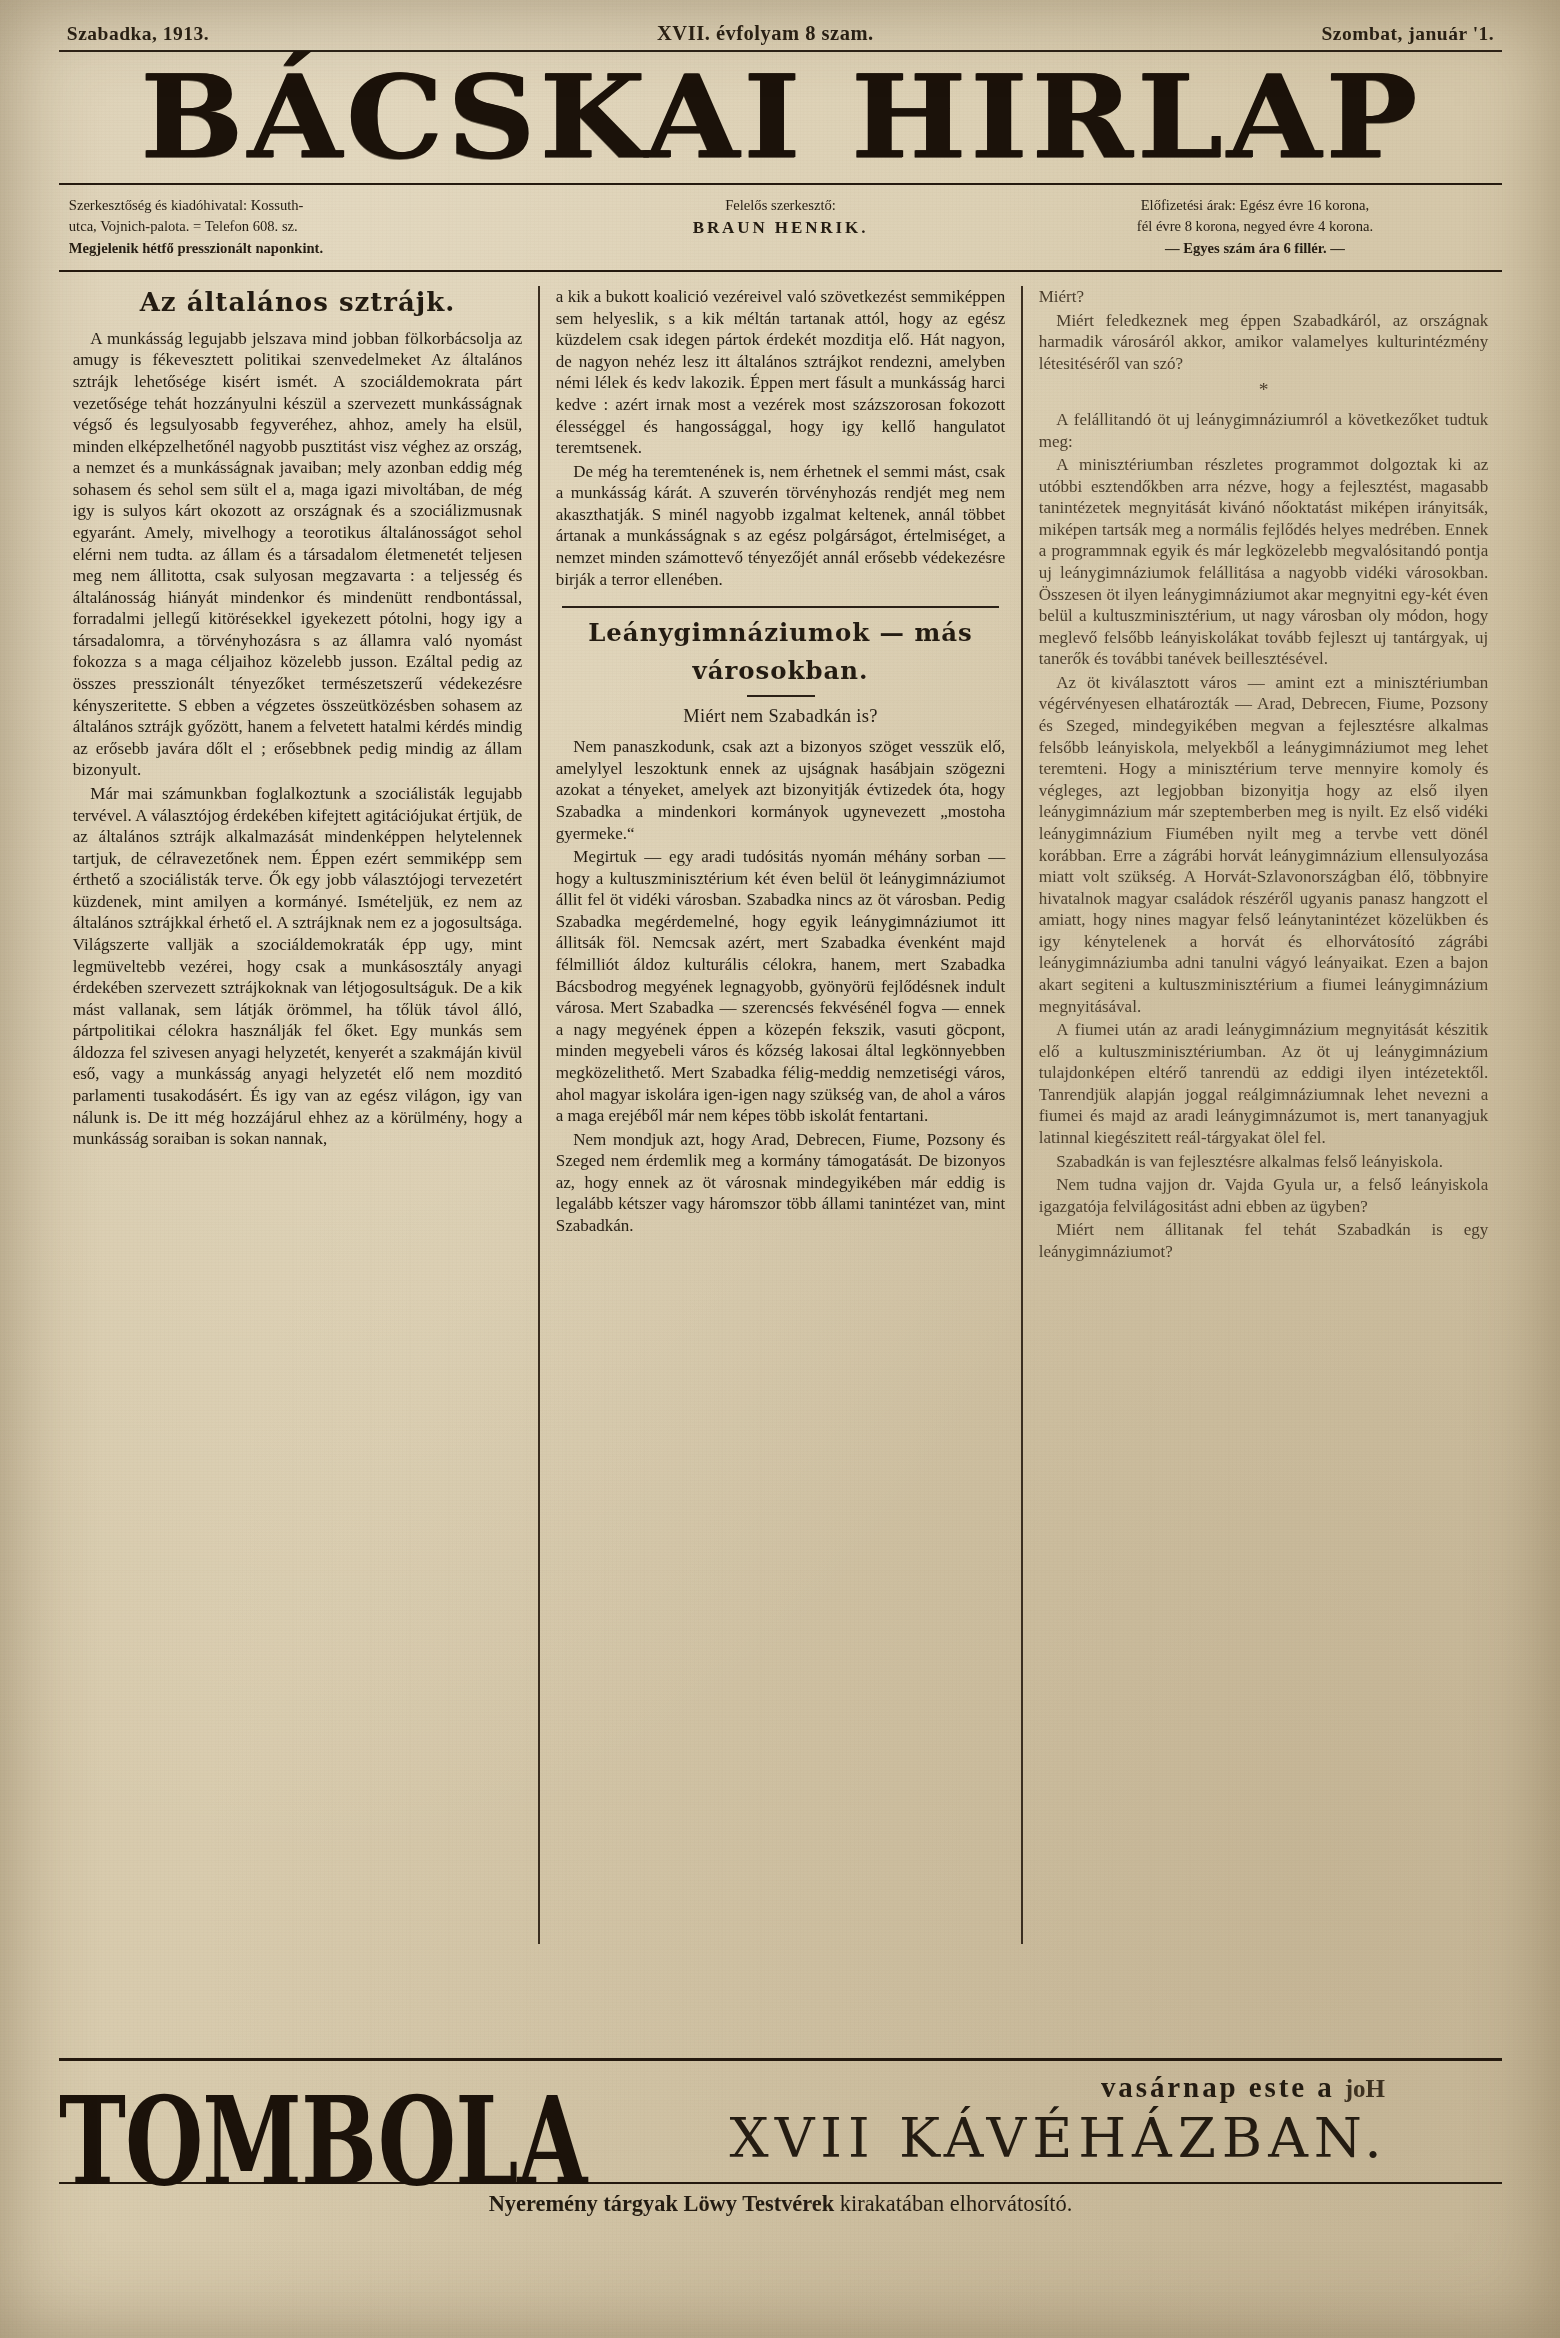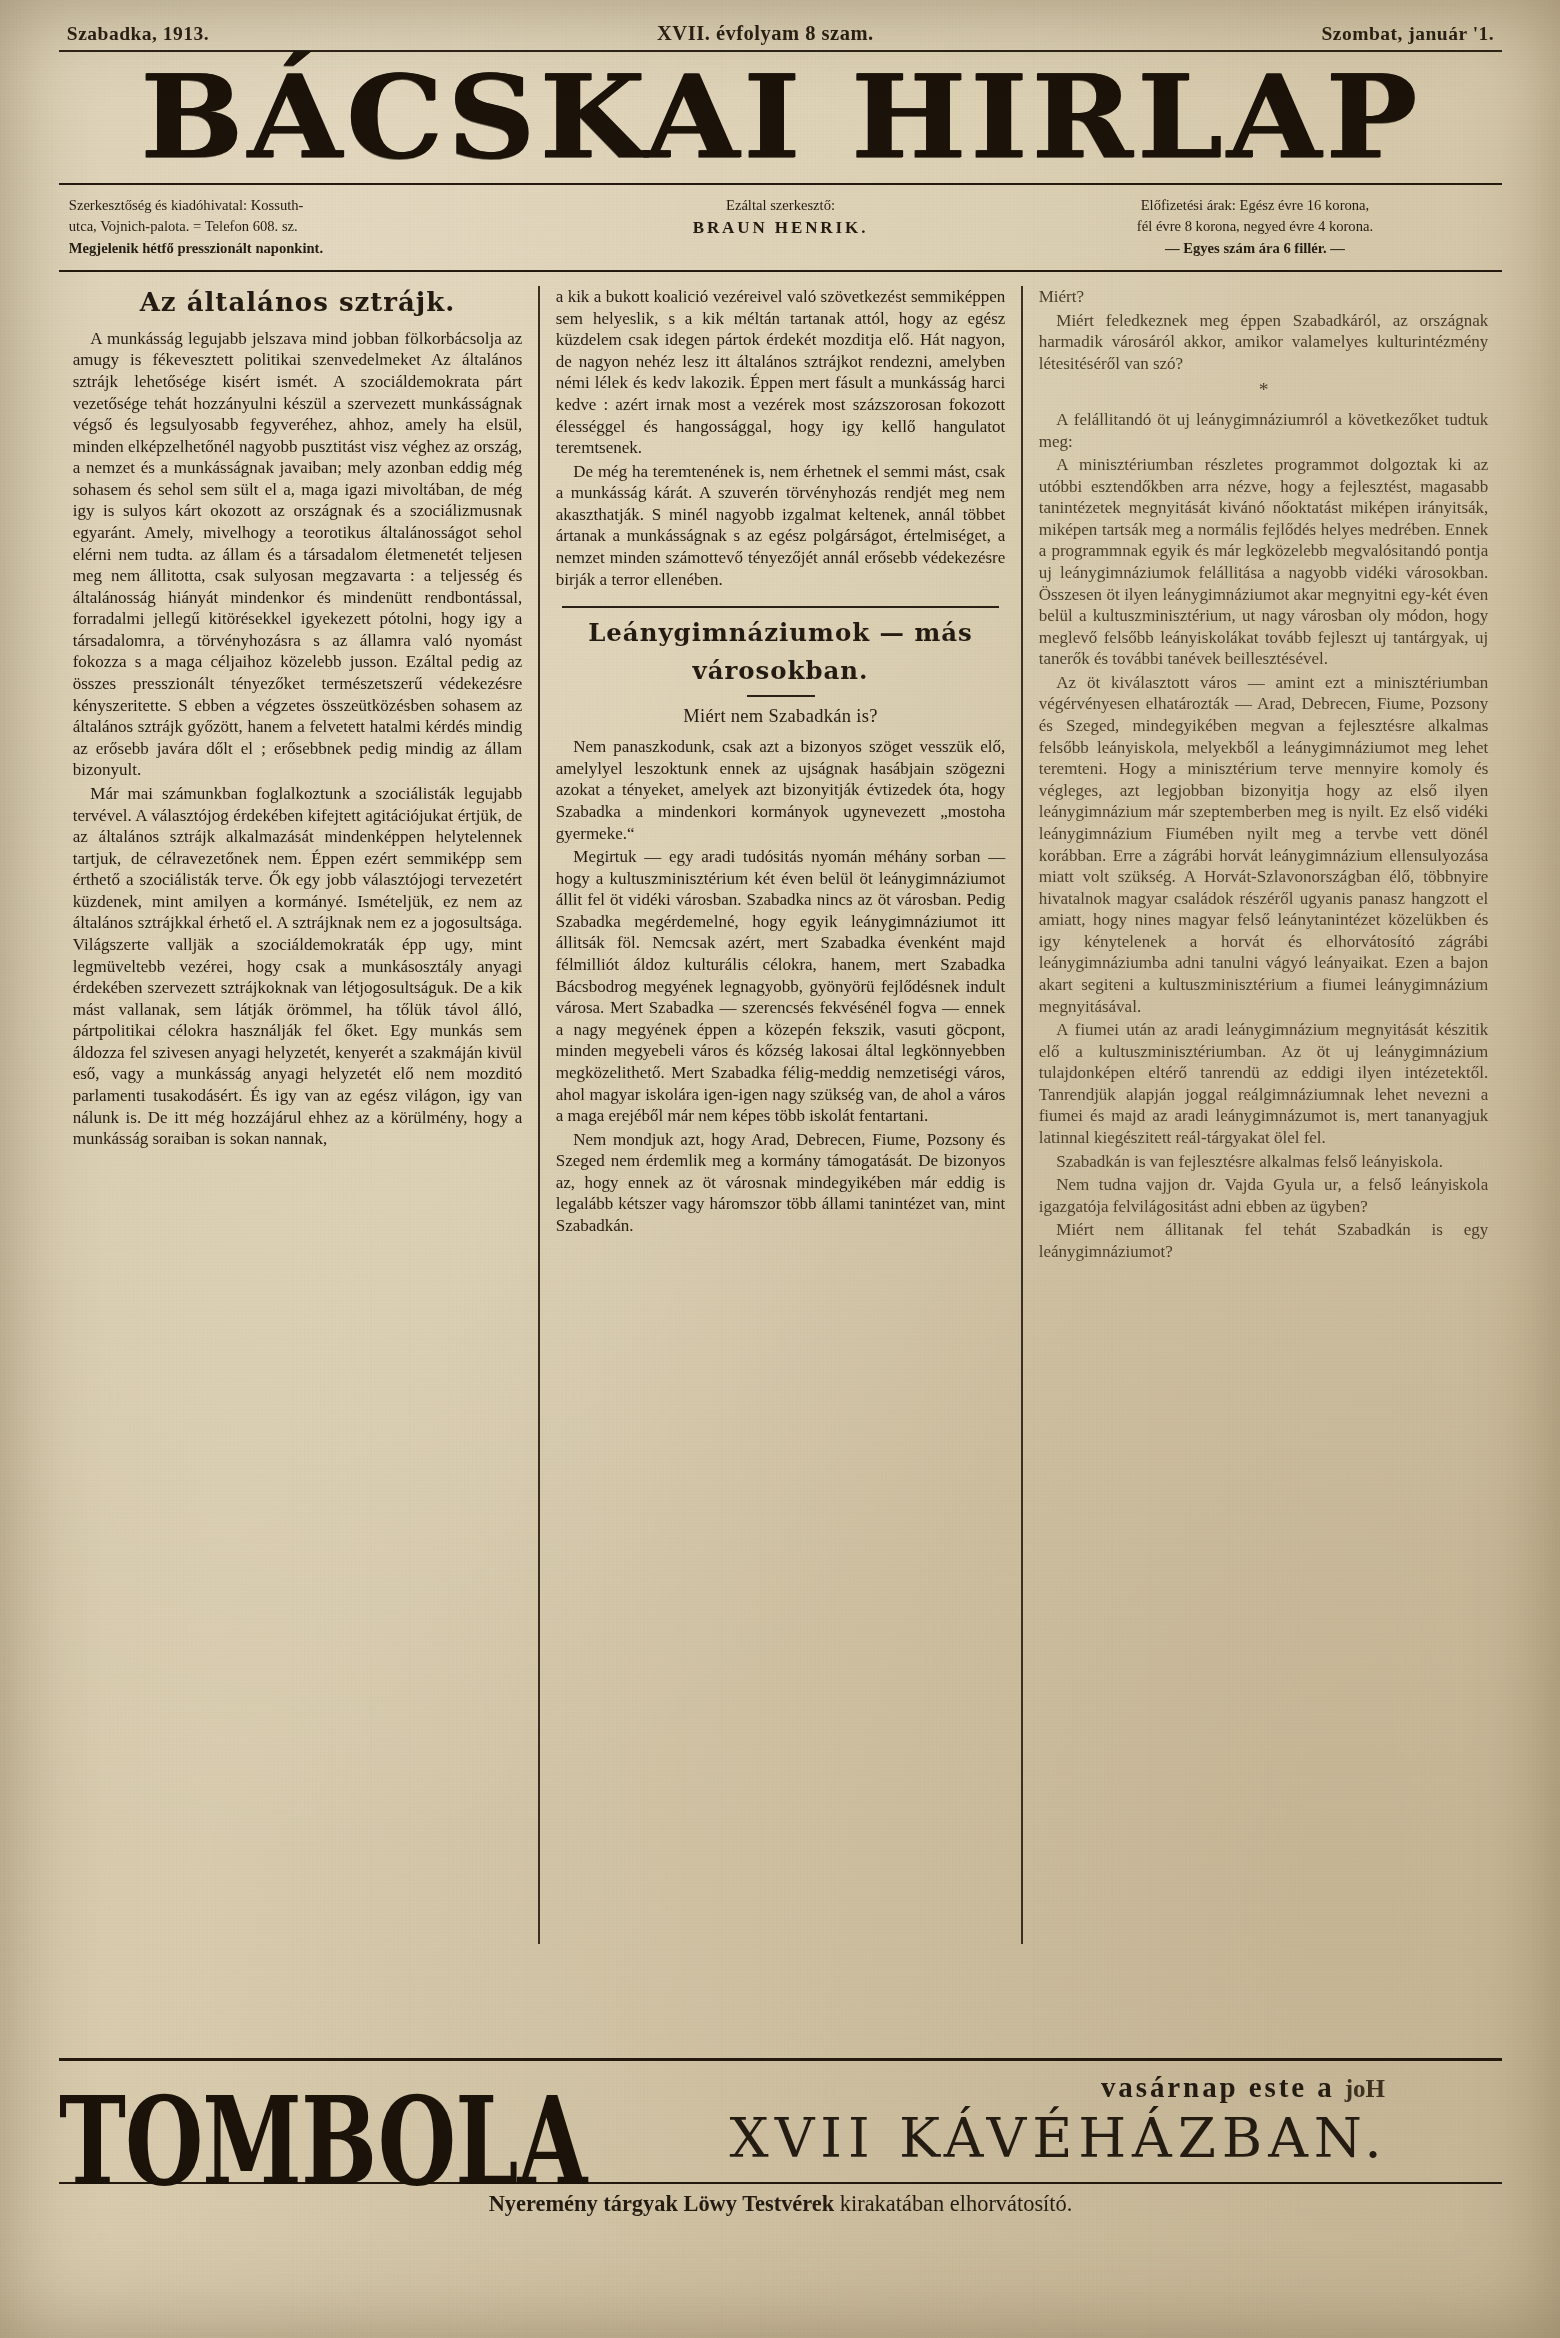--- a/index.html
+++ b/index.html
@@ -214,21 +214,21 @@
       <div class="masthead-title">BÁCSKAI HIRLAP</div>
     </div>
 
     <div class="imprint">
       <div class="col">
         <div>Szerkesztőség és kiadóhivatal: Kossuth-</div>
         <div>utca, Vojnich-palota. = Telefon 608. sz.</div>
         <div class="small-caps">Megjelenik hétfő presszionált naponkint.</div>
       </div>
       <div class="col center">
-        <div>Ezáltal szerkesztő:</div>
+        <div>Felelős szerkesztő:</div>
         <div class="bold-name">BRAUN HENRIK.</div>
       </div>
       <div class="col right">
         <div>Előfizetési árak: Egész évre 16 korona,</div>
         <div>fél évre 8 korona, negyed évre 4 korona.</div>
         <div class="small-caps">— Egyes szám ára 6 fillér. —</div>
       </div>
     </div>
 
     <div class="columns">

